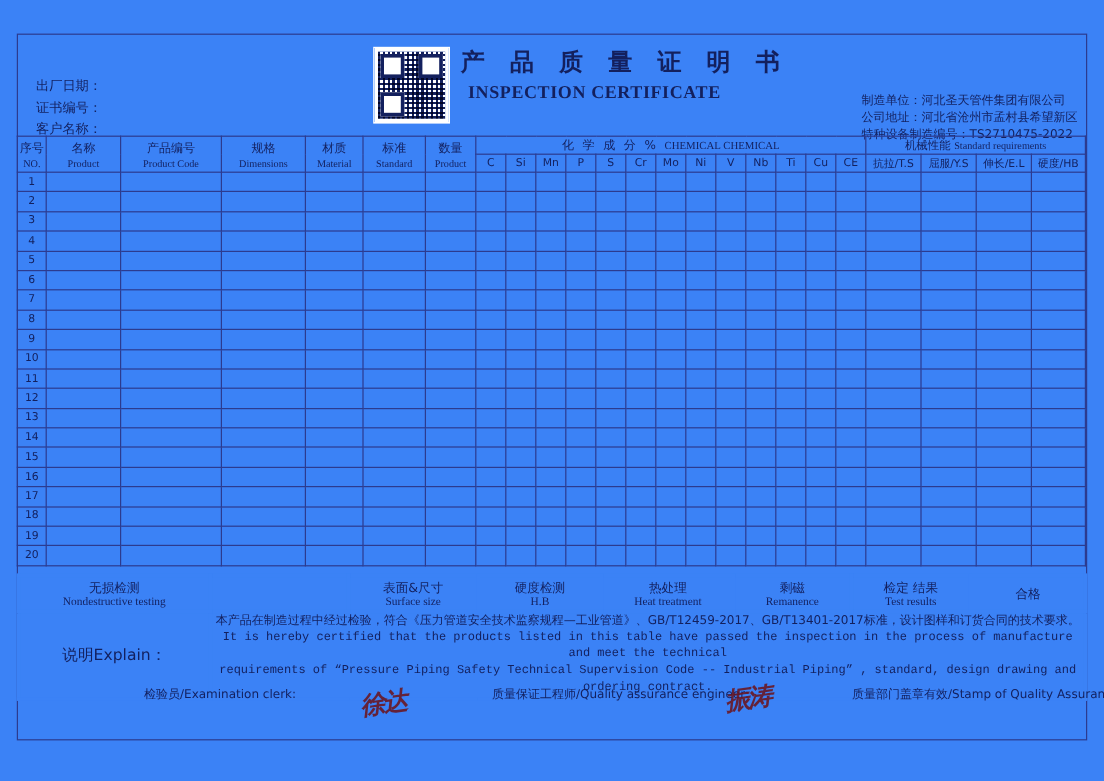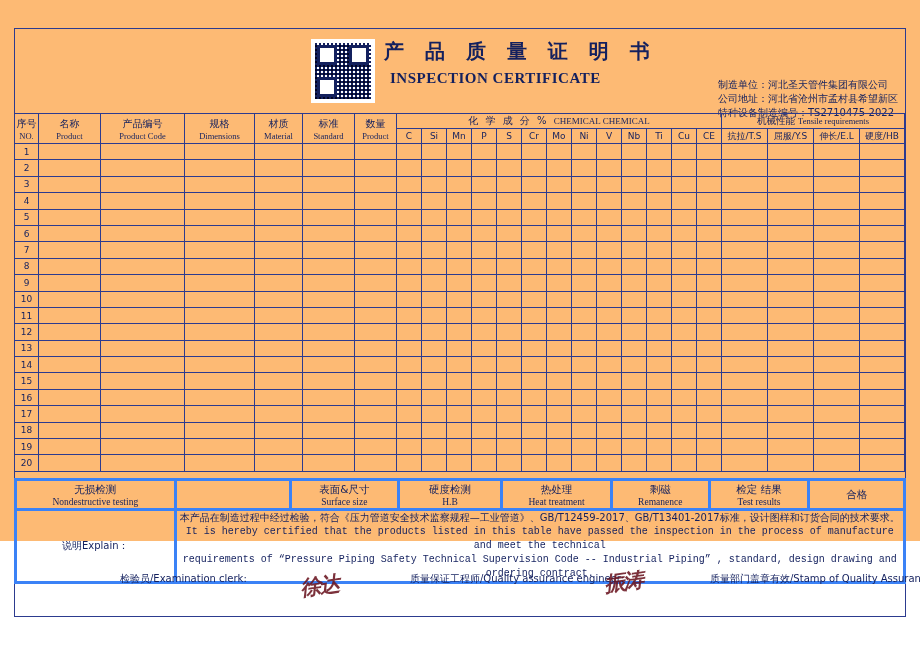--- a/index.html
+++ b/index.html
@@ -12,22 +12,22 @@
     height: 651px;
     font-family: "Liberation Serif", serif;
     color: #13205e;
     position: relative;
     overflow: hidden;
   }
   #sheet {
     position: absolute;
     left: 0; top: 0;
     width: 920px;
-    height: 541px;
-    background: #fdba74;
+    height: 651px;
+    background: #3b82f6;
   }
   .outer-border {
     position: absolute;
     left: 14px;
     top: 28px;
     width: 892px;
     height: 589px;
     border: 1px solid #2c3b8f;
     box-sizing: border-box;
   }
@@ -149,21 +149,21 @@
     color: #13205e;
   }
   table.bgrid td {
     border: 3px solid #3b82f6;
     text-align: center;
     vertical-align: middle;
     padding: 0;
   }
   .b-cn { font-size: 10.5px; }
   .b-en { font-size: 9.5px; font-family: "Liberation Serif", serif; }
-  .explain-label { font-size: 10px; }
+  .explain-label { font-size: 13px; }
   .explain-body {
     text-align: left;
     padding: 3px 6px;
     font-size: 10px;
     line-height: 14px;
   }
   .explain-body .line-en {
     font-family: Liberation Mono, monospace;
     font-size: 10px;
   }
@@ -205,20 +205,25 @@
 
   <div class="outer-border"></div>
 
   <div class="header">
     <div class="qr">
         <span class="qr-b"></span>
       </div>
     <div class="title-cn">产 品 质 量 证 明 书</div>
     <div class="title-en">INSPECTION CERTIFICATE</div>
 
+    <div class="left-fields">
+      <div><span>出厂日期：</span><span></span></div>
+      <div><span>证书编号：</span><span></span></div>
+      <div><span>客户名称：</span><span></span></div>
+    </div>
 
     <div class="right-fields">
       <div><span class="lbl">制造单位：</span><span class="val">河北圣天管件集团有限公司</span></div>
       <div><span class="lbl">公司地址：</span><span class="val">河北省沧州市孟村县希望新区</span></div>
       <div><span class="lbl">特种设备制造编号：</span><span class="val">TS2710475-2022</span></div>
     </div>
   </div>
 
   <table class="grid">
     <colgroup>
@@ -276,21 +281,21 @@
         <td rowspan="2" class="hdr-cn">
           <div>数量</div>
           <div class="hdr-en">Product</div>
         </td>
         <td colspan="13" class="chem-group">
           <span>化  学  成  分 %</span>
           <span class="en">CHEMICAL CHEMICAL</span>
         </td>
         <td colspan="4" class="mech-group">
           <span>机械性能</span>
-          <span class="en">Tensile requirements</span>
+          <span class="en">Standard requirements</span>
         </td>
       </tr>
       <tr class="h2">
         <td>C</td>
         <td>Si</td>
         <td>Mn</td>
         <td>P</td>
         <td>S</td>
         <td>Cr</td>
         <td>Mo</td>

